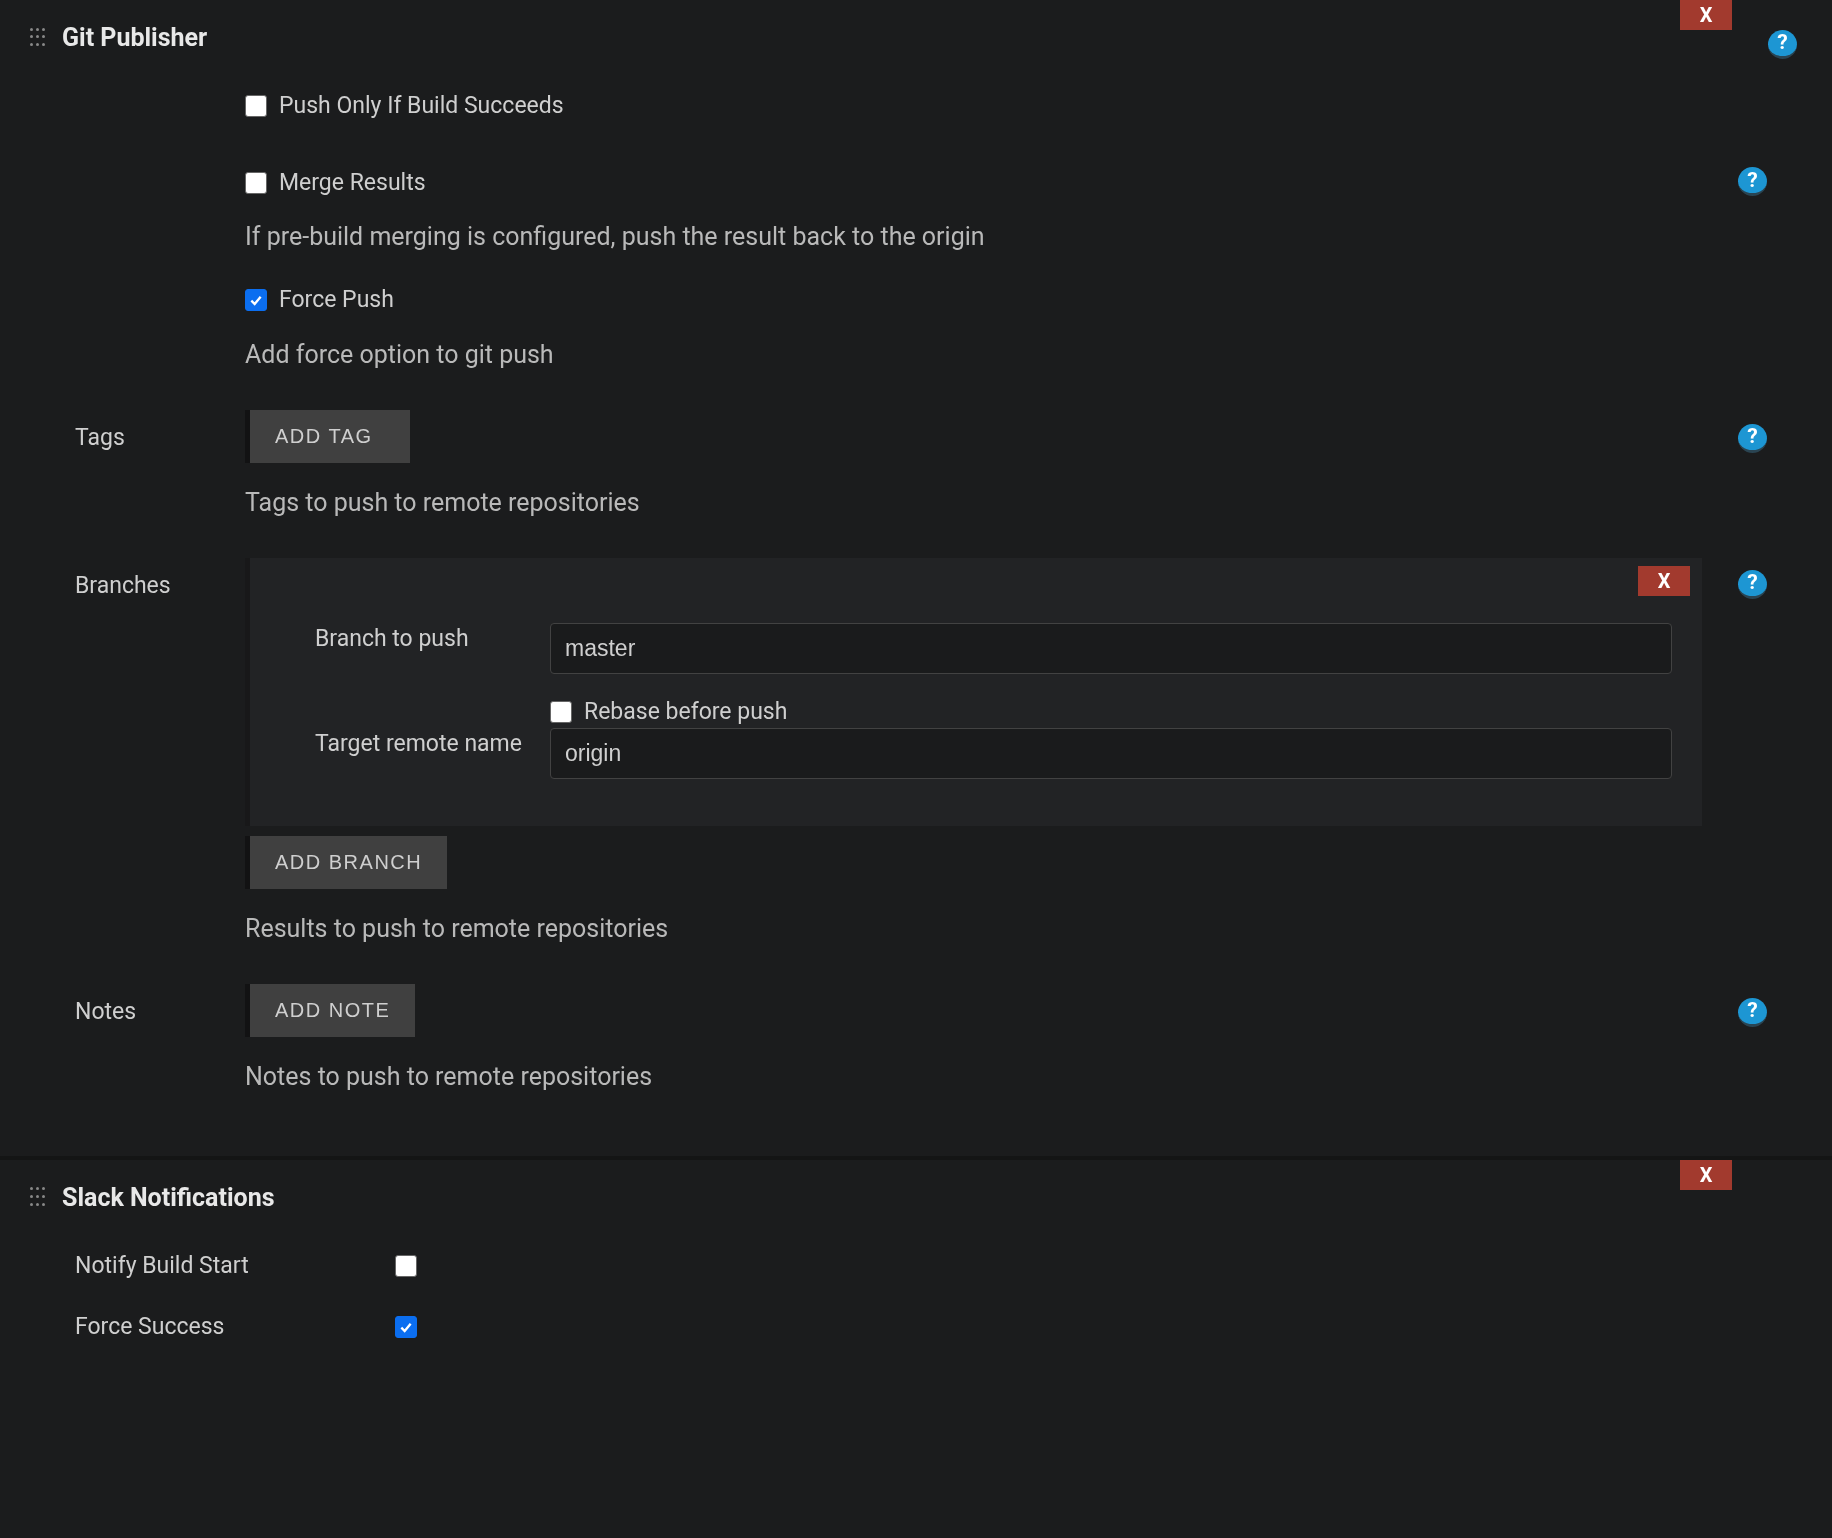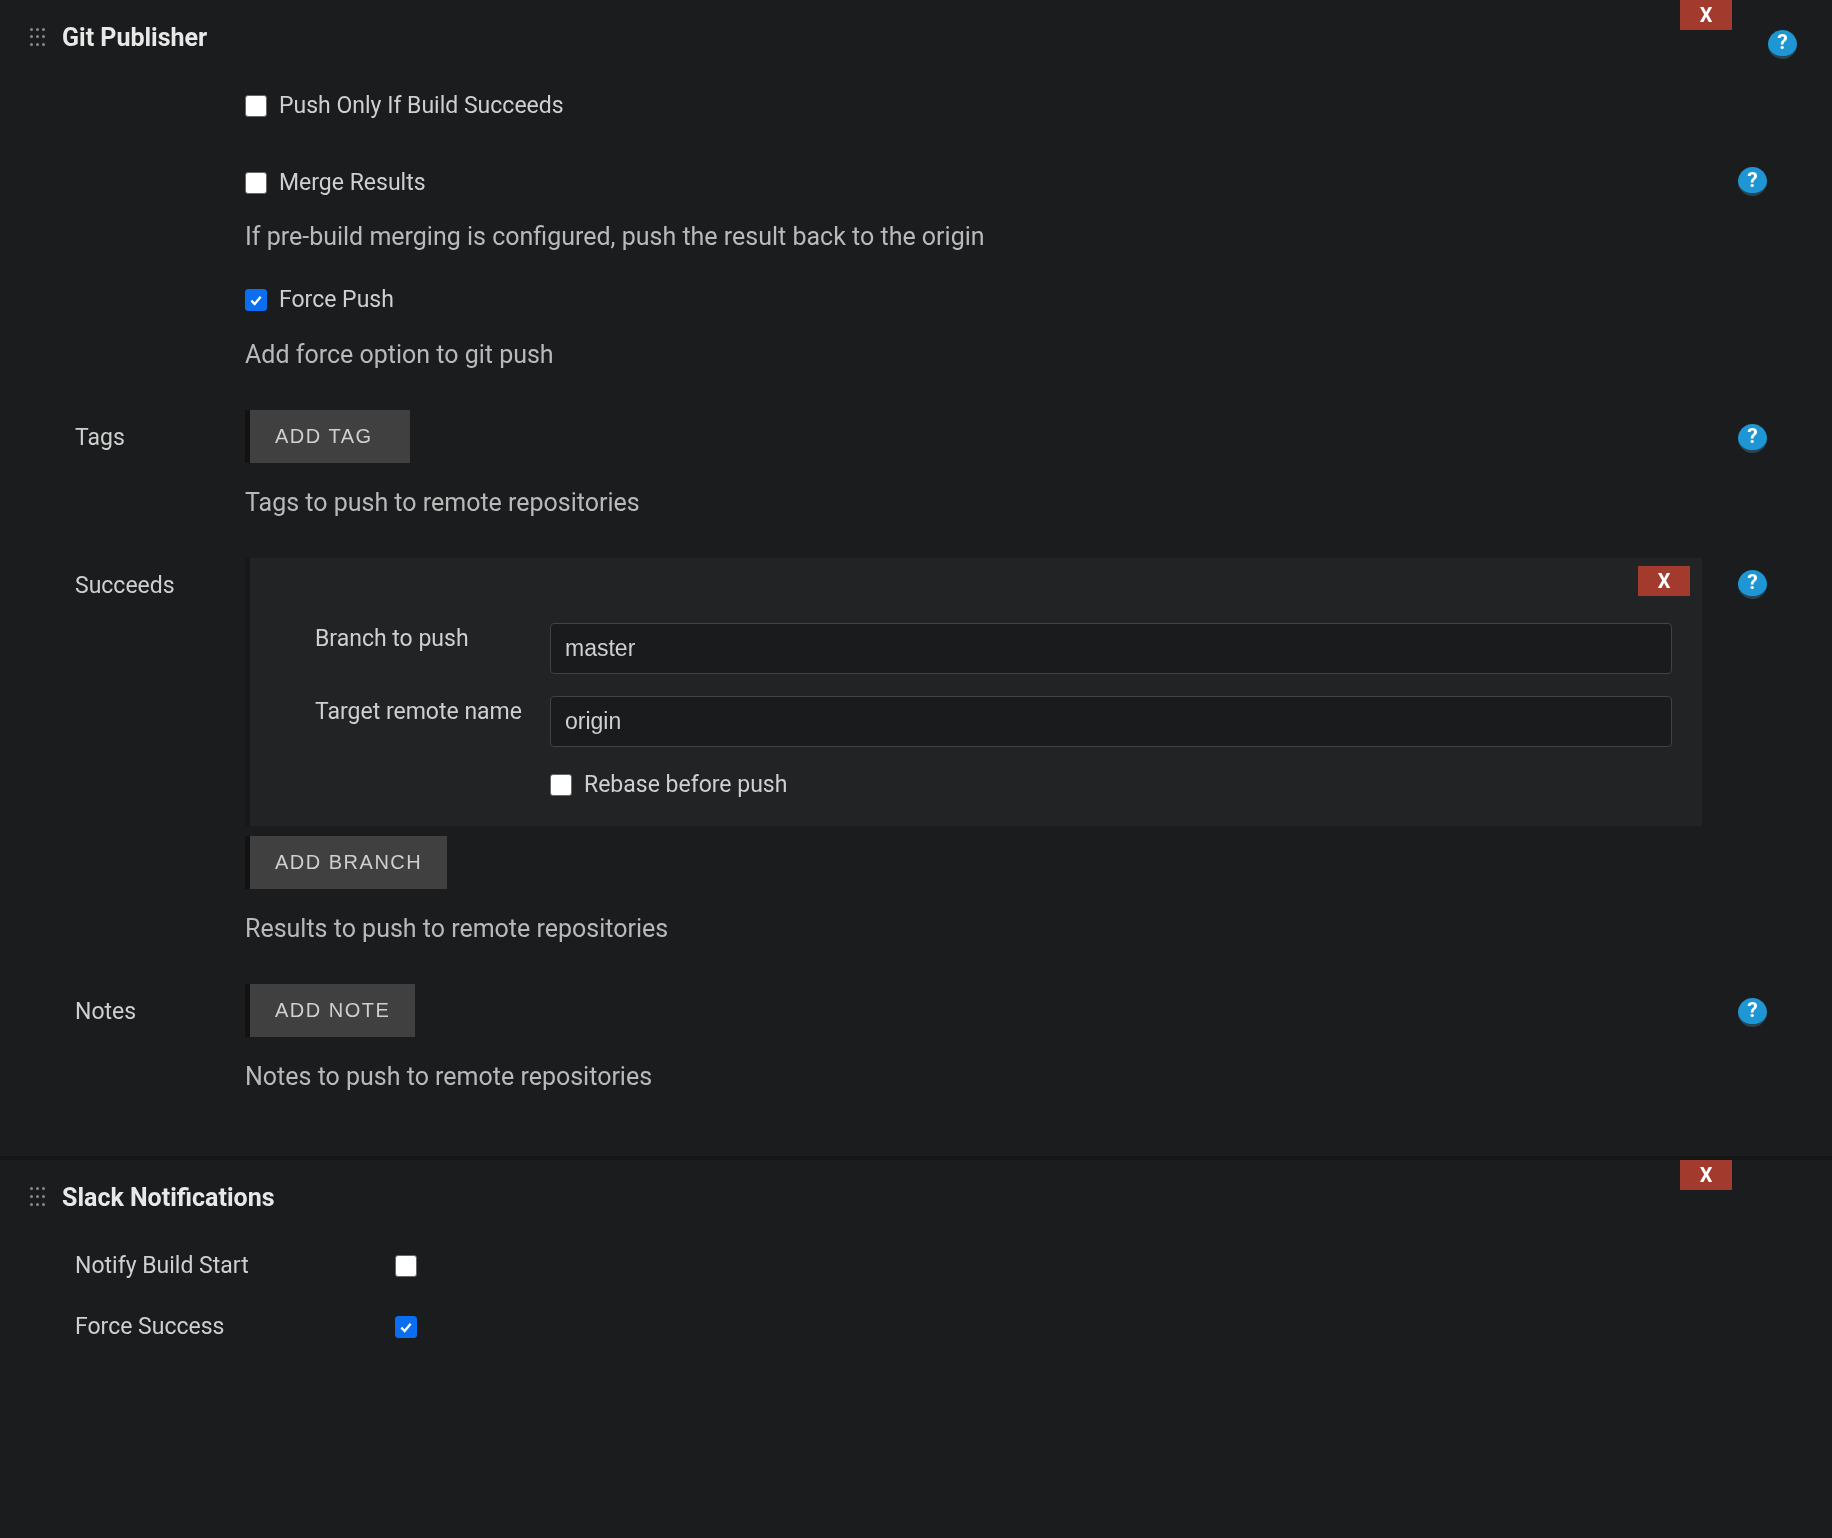--- a/index.html
+++ b/index.html
@@ -238,41 +238,41 @@
     <div class="help-icon help-h4">?</div>
     <div class="left-label">Tags</div>
     <div class="content-col">
       <span class="btn-wrap"><button class="btn">ADD TAG</button></span>
       <div class="desc" style="margin-top:22px;">Tags to push to remote repositories</div>
     </div>
   </div>
 
   <div class="row" style="position:relative;">
     <div class="help-icon help-h5">?</div>
-    <div class="left-label">Succeeds</div>
+    <div class="left-label">Branches</div>
     <div class="content-col">
       <div class="sub-panel">
         <div class="close-x inner">
           <span>X</span>
         </div>
         <div style="height:35px;"></div>
         <div class="field-row">
           <div class="field-label">Branch to push</div>
           <input class="field-input" value="master" style="">
-        </div>
-        <div class="field-row">
-          <div class="field-label">Target remote name</div>
-          <input class="field-input" value="origin" style="">
         </div>
         <div class="field-row" style="margin-bottom:0;">
           <div class="field-label"></div>
           <div style="display:flex;align-items:center;gap:12px;">
             <span class="chk"></span>
             <span>Rebase before push</span>
           </div>
+        </div>
+        <div class="field-row">
+          <div class="field-label">Target remote name</div>
+          <input class="field-input" value="origin" style="">
         </div>
       </div>
       <span class="btn-wrap"><button class="btn">ADD BRANCH</button></span>
       <div class="desc" style="margin-top:22px;">Results to push to remote repositories</div>
     </div>
   </div>
 
   <div class="row" style="position:relative;">
     <div class="help-icon help-h4">?</div>
     <div class="left-label">Notes</div>

